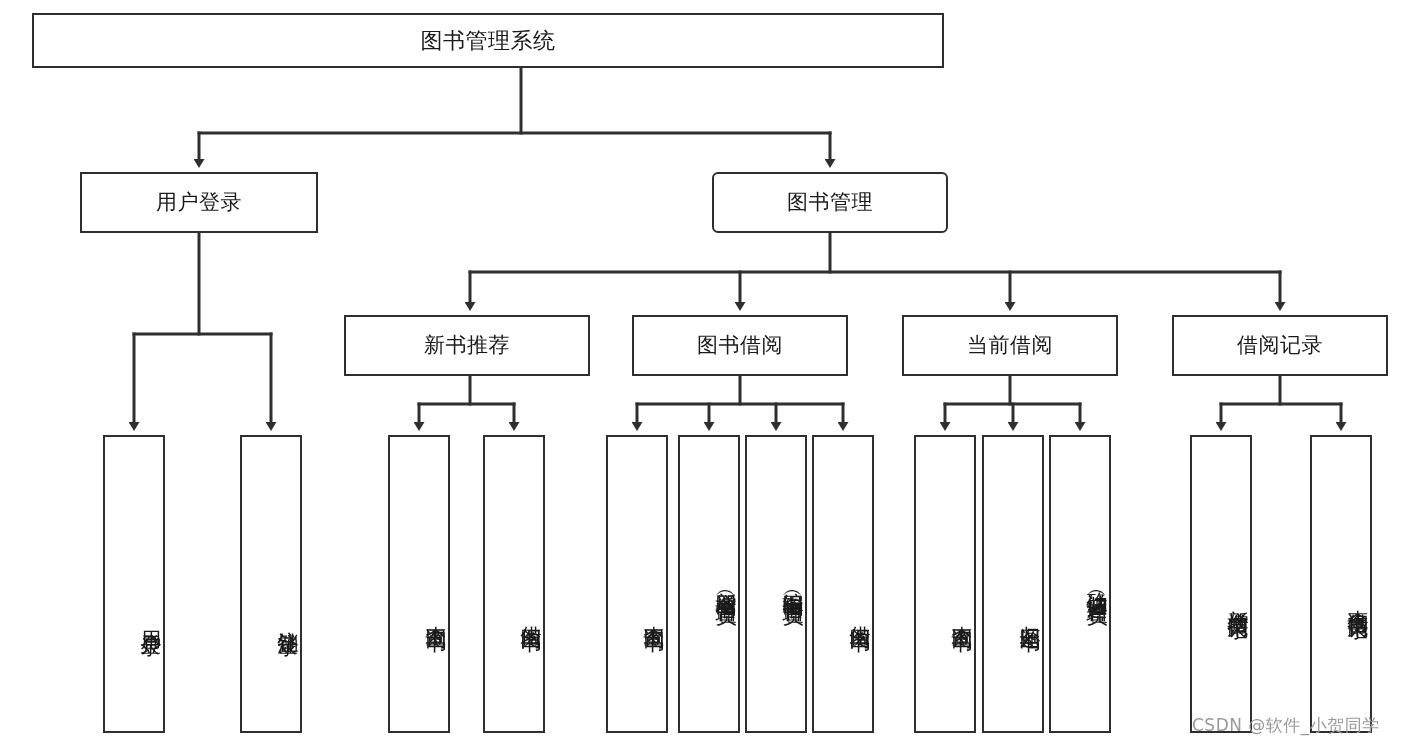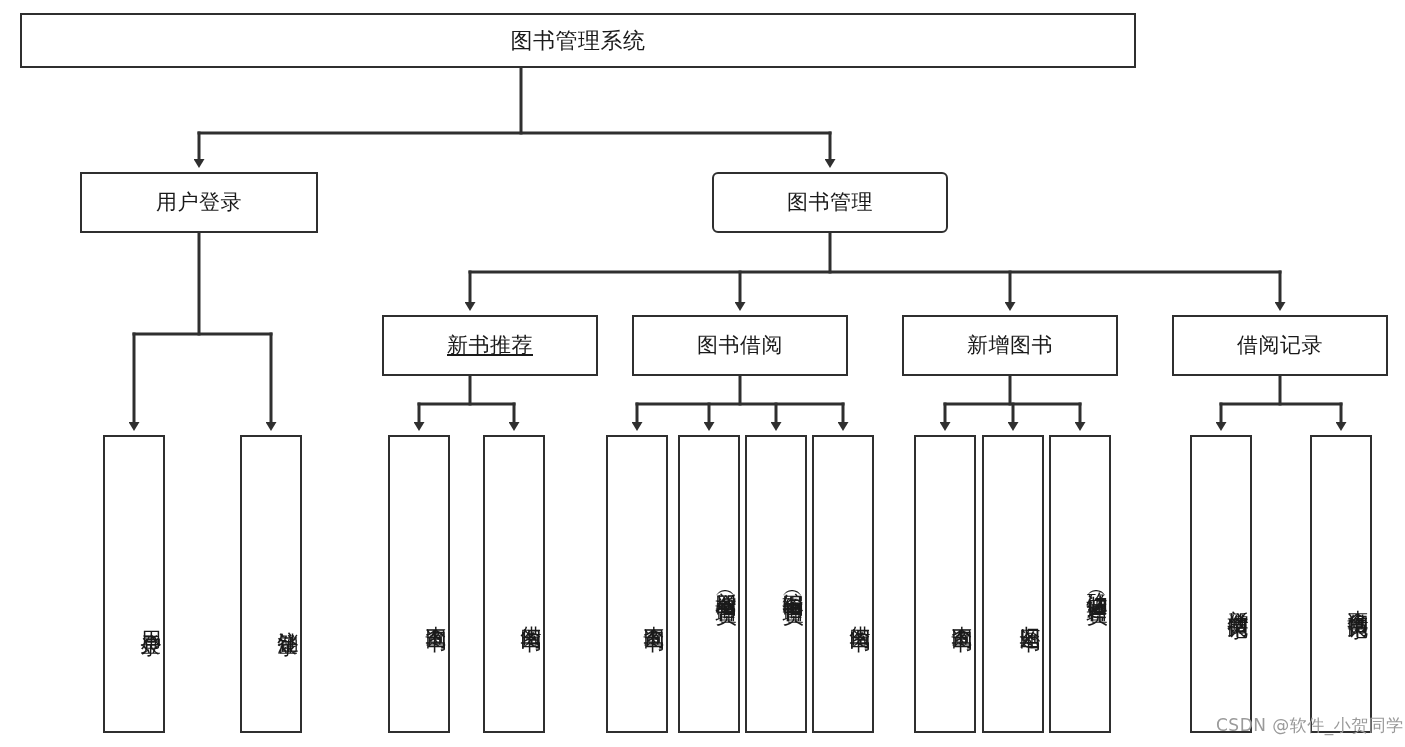--- a/index.html
+++ b/index.html
@@ -114,28 +114,28 @@
       <path d="M1013,404 L1013,423" marker-end="url(#arrow)"></path>
       <path d="M1080,404 L1080,423" marker-end="url(#arrow)"></path>
 
       <path d="M1280,376 L1280,404"></path>
       <path d="M1221,404 L1341,404"></path>
       <path d="M1221,404 L1221,423" marker-end="url(#arrow)"></path>
       <path d="M1341,404 L1341,423" marker-end="url(#arrow)"></path>
     </g>
   </svg>
 
-  <div class="node horiz root" style="left:20px;top:13px;width:1116px;height:55px;">图书管理系统</div>
+  <div class="node horiz root" style="left:32px;top:13px;width:912px;height:55px;">图书管理系统</div>
 
   <div class="node horiz" style="left:80px;top:172px;width:238px;height:61px;">用户登录</div>
   <div class="node horiz" style="left:712px;top:172px;width:236px;height:61px;border-radius:6px;">图书管理</div>
 
-  <div class="node horiz" style="left:382px;top:315px;width:216px;height:61px;text-decoration:underline;">新书推荐</div>
+  <div class="node horiz" style="left:344px;top:315px;width:246px;height:61px;">新书推荐</div>
   <div class="node horiz" style="left:632px;top:315px;width:216px;height:61px;text-align:right;">图书借阅</div>
-  <div class="node horiz" style="left:902px;top:315px;width:216px;height:61px;">新增图书</div>
+  <div class="node horiz" style="left:902px;top:315px;width:216px;height:61px;">当前借阅</div>
   <div class="node horiz" style="left:1172px;top:315px;width:216px;height:61px;text-align:right;">借阅记录</div>
 
   <div class="node vert" style="left:103px;top:435px;width:62px;height:298px;padding-top:72px;">
     <span class="vlabel">用户登录</span>
   </div>
   <div class="node vert" style="left:240px;top:435px;width:62px;height:298px;padding-top:72px;">
     <span class="vlabel">注销登录</span>
   </div>
 
   <div class="node vert" style="left:388px;top:435px;width:62px;height:298px;padding-top:62px;">
@@ -168,15 +168,15 @@
     <span class="vlabel">确认归还（管理员）</span>
   </div>
 
   <div class="node vert" style="left:1190px;top:435px;width:62px;height:298px;padding-top:33px;">
     <span class="vlabel">新增借阅记录</span>
   </div>
   <div class="node vert" style="left:1310px;top:435px;width:62px;height:298px;padding-top:33px;">
     <span class="vlabel">查询借阅记录</span>
   </div>
 
-  <div class="watermark" style="left:1192px;top:714px;padding-left:24px;">CSDN @软件_小贺同学</div>
+  <div class="watermark" style="left:1192px;top:714px;">CSDN @软件_小贺同学</div>
 
 </div>
 
 </body></html>

